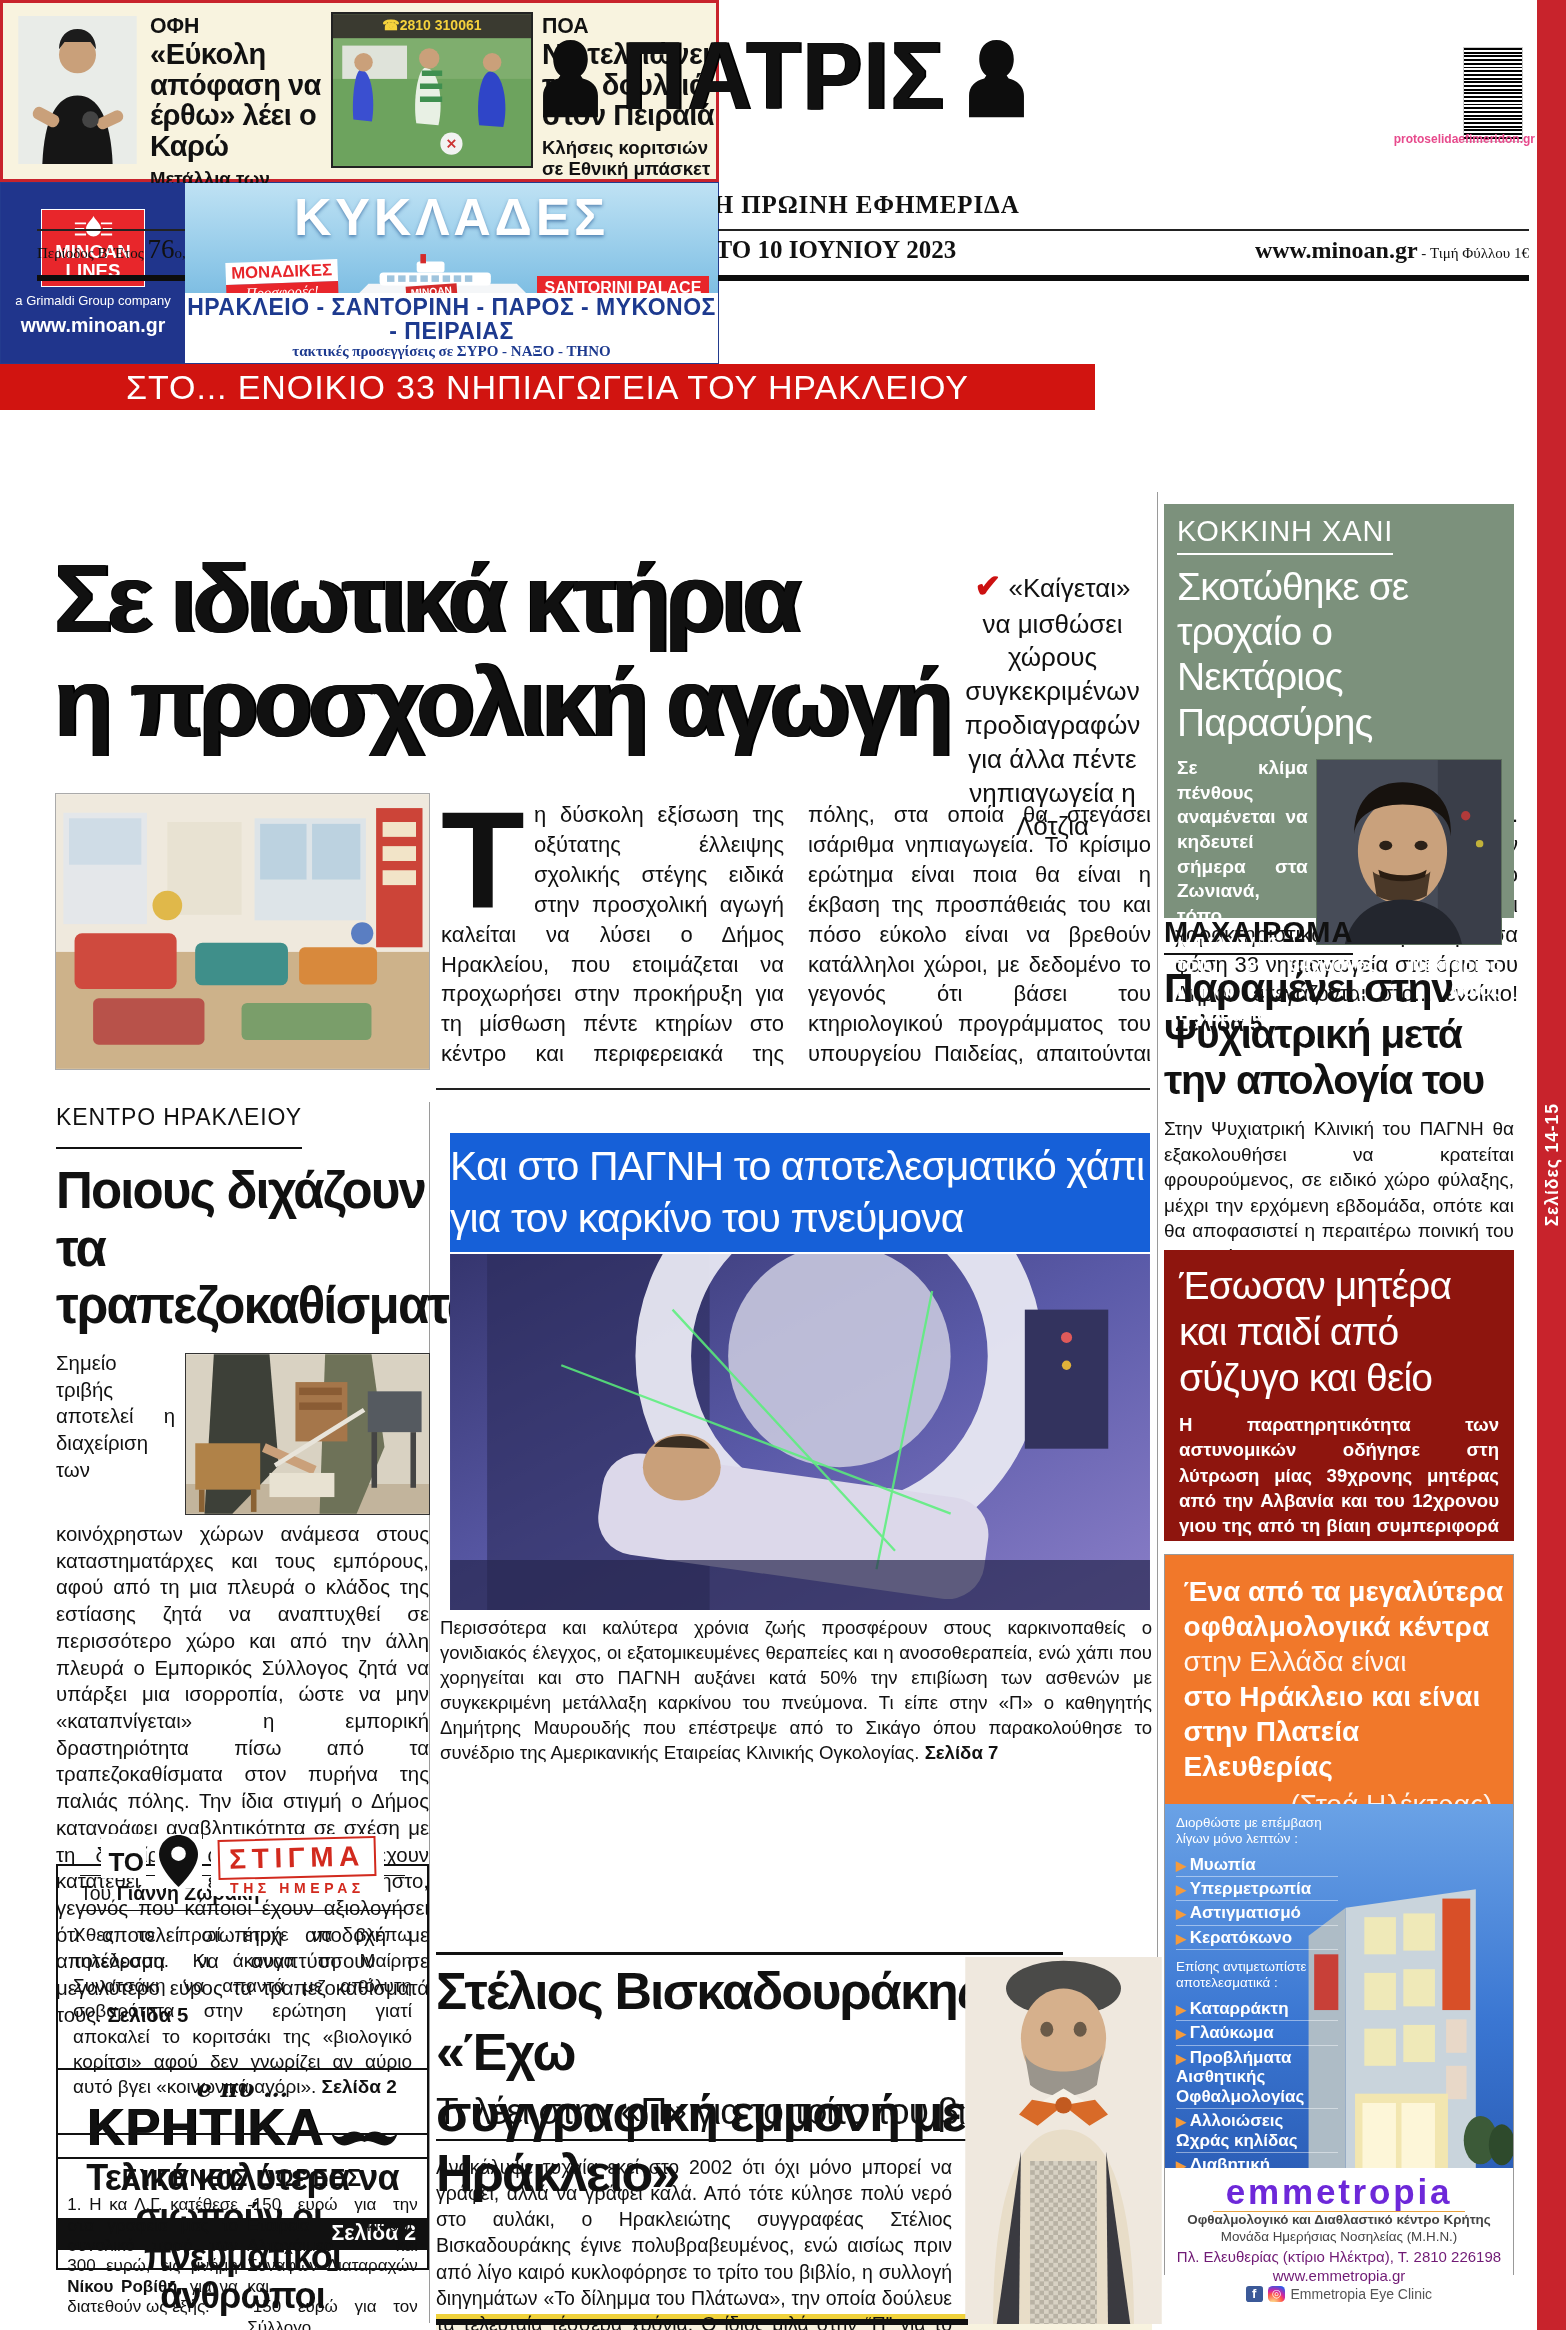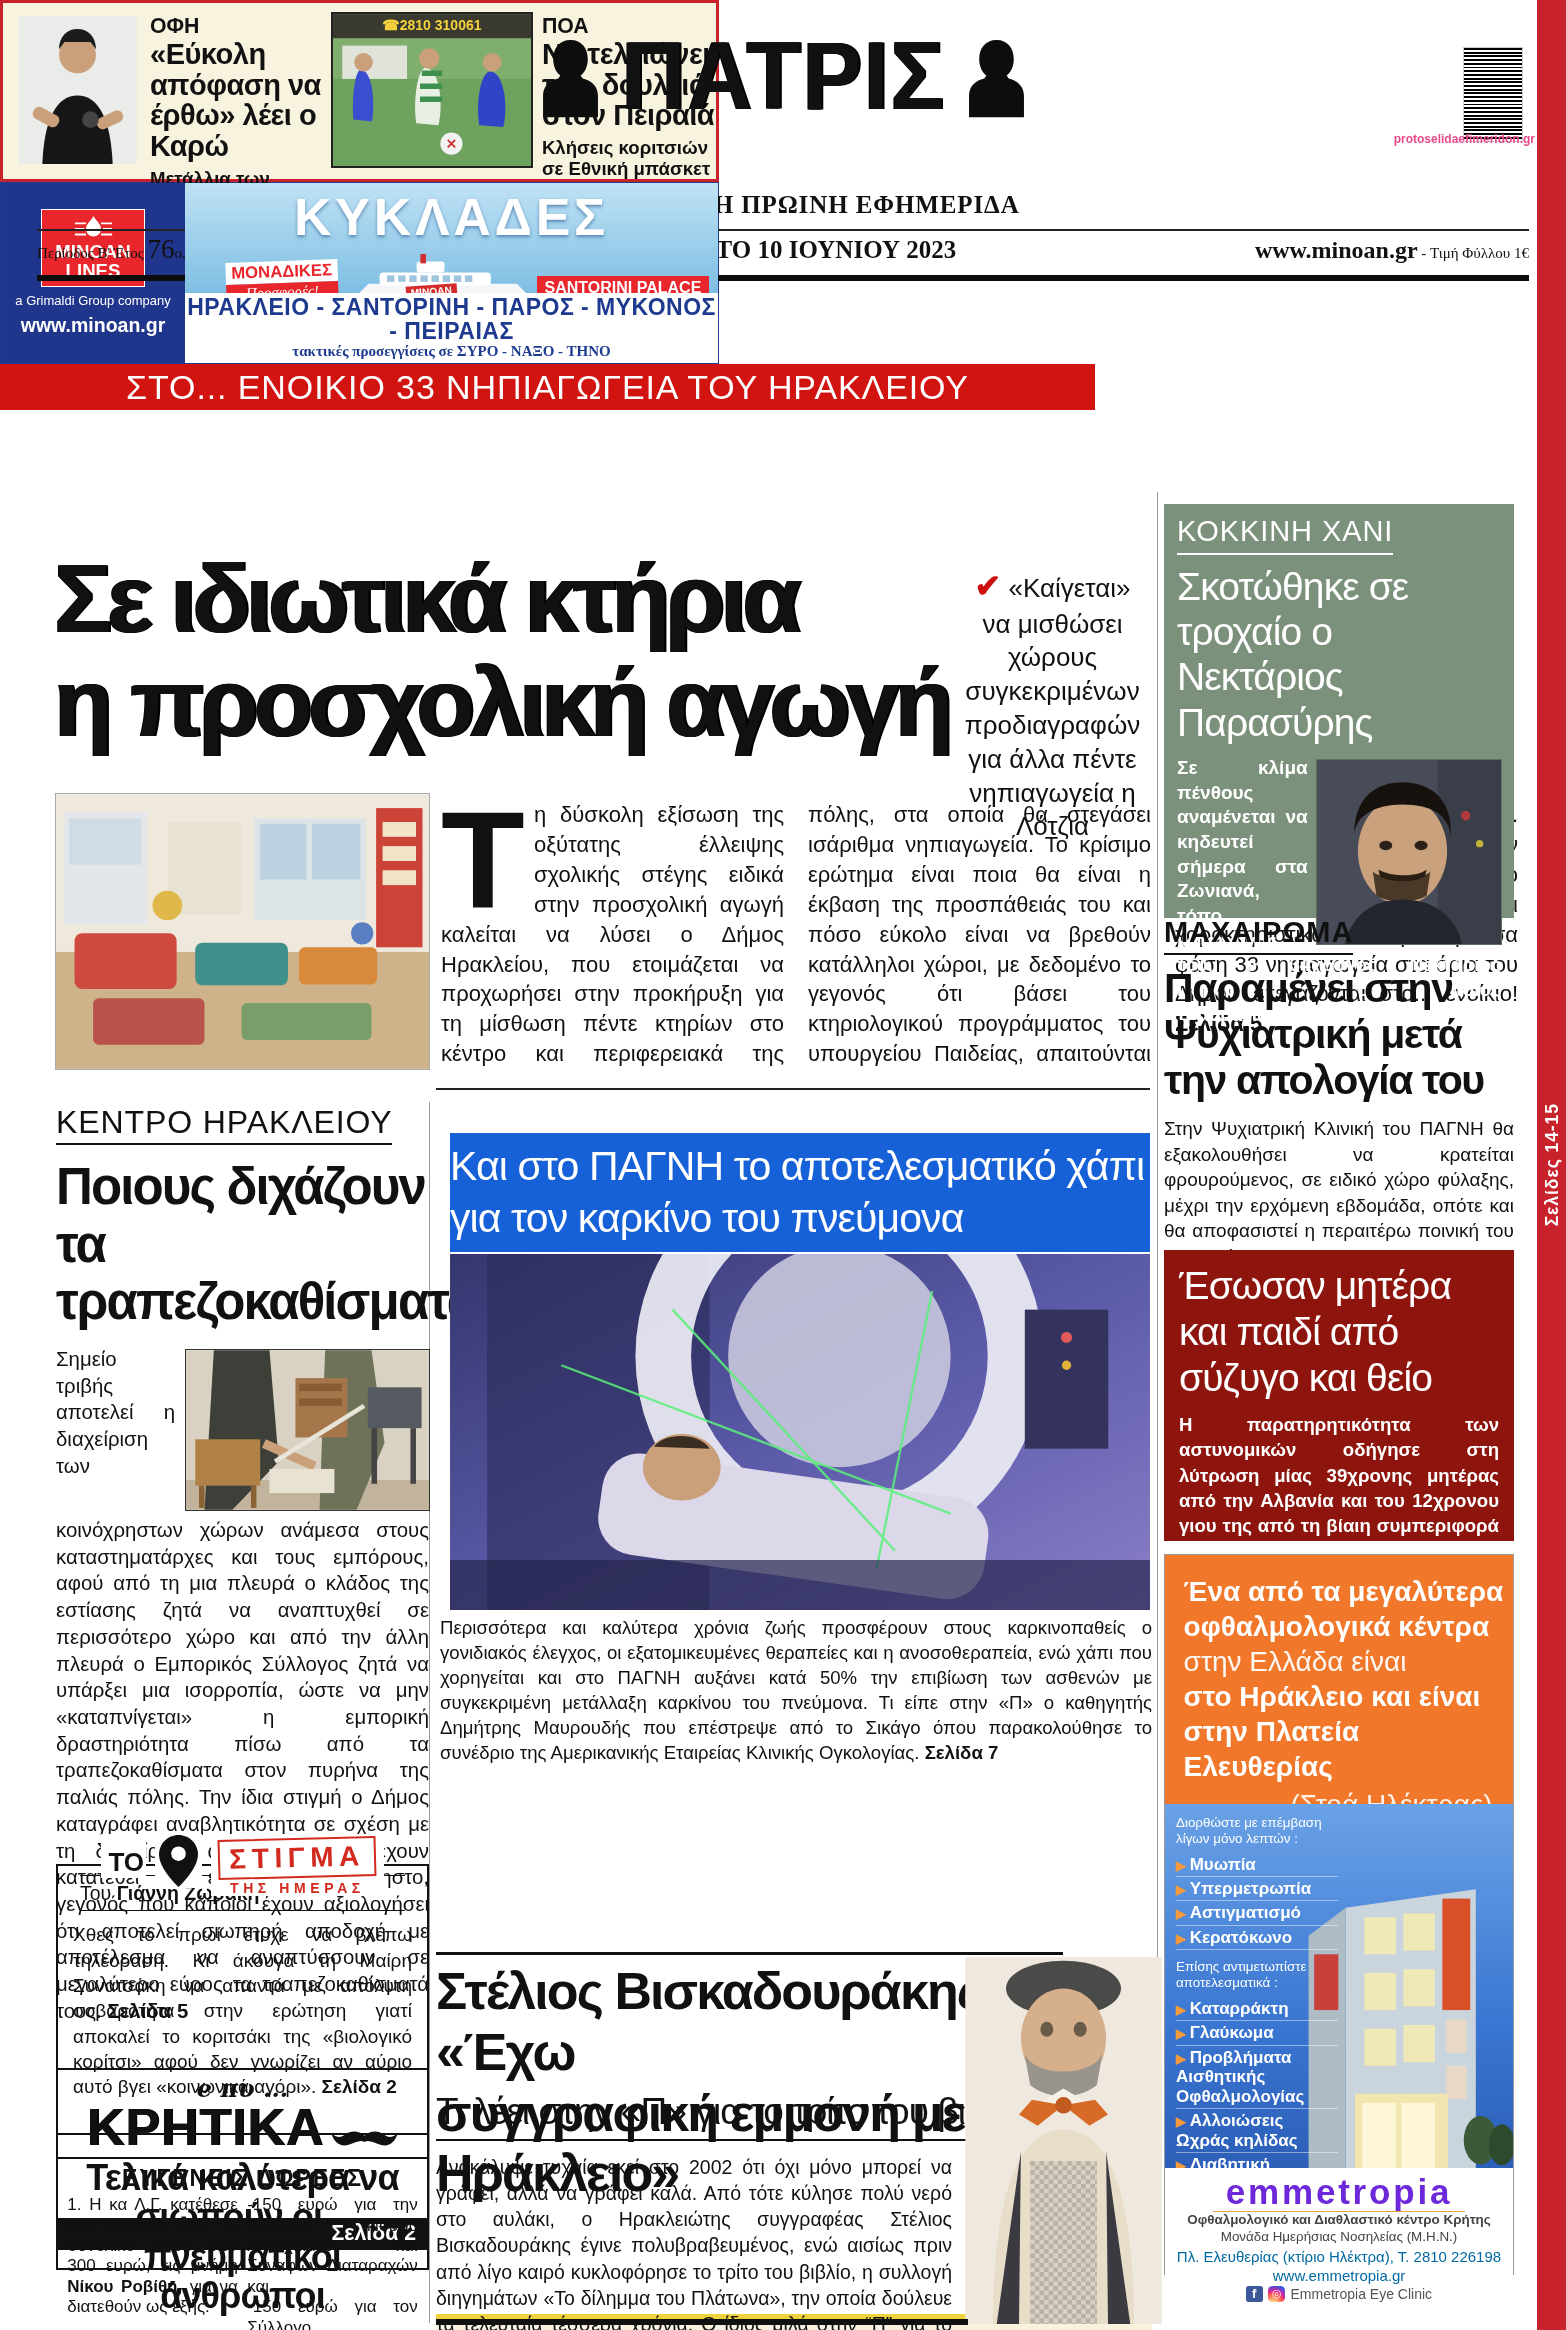--- a/index.html
+++ b/index.html
@@ -68,27 +68,27 @@
   .emm-note{font-size:16.7px;text-align:right;padding-right:20.4px;margin-top:3.7px;opacity:.9;}
   .emm-blue{height:364px;background:linear-gradient(180deg,#6aa2e6 0%,#3a76d2 60%,#2c5fb8 100%);position:relative;overflow:hidden;color:#fff;}
   .emm-list{position:absolute;left:11px;top:11px;width:162px;z-index:2;}
   .emm-intro{font-size:13.4px;line-height:1.2;margin-bottom:5.6px;}
   .emm-item{font-size:17px;font-weight:700;border-bottom:0.9px solid rgba(255,255,255,.45);padding:1.9px 0;line-height:1.15;}
   .arrow{color:#f59b3c;font-size:13px;margin-right:3.7px;}
   .emm-build{position:absolute;right:0;bottom:0;z-index:1;}
   .emm-white{height:109px;background:#fff;text-align:center;padding-top:5.6px;box-sizing:border-box;}
   .emm-logo{font-size:35px;font-weight:700;color:#6d28d9;letter-spacing:2.8px;border-bottom:1.9px solid #e8a13c;display:inline-block;line-height:1;padding:0 13px 2.8px;}
   .emm-desc{font-size:13.4px;color:#444;font-weight:700;line-height:1.25;}
-  .emm-addr{font-size:15px;color:#0369a1;margin-top:1.9px;}
+  .emm-addr{font-size:15px;color:#701a75;margin-top:1.9px;}
   .emm-soc{display:flex;align-items:center;justify-content:center;gap:5.6px;margin-top:1.9px;font-size:14px;color:#555;}
   .fb{width:16.7px;height:16.7px;background:#3b5998;color:#fff;border-radius:2.8px;font-weight:700;font-size:13px;display:inline-flex;align-items:center;justify-content:center;}
   .ig{width:16.7px;height:16.7px;border-radius:4.6px;background:radial-gradient(circle at 30% 110%,#fdf497 0%,#fd5949 45%,#d6249f 60%,#285AEB 90%);color:#fff;display:inline-flex;align-items:center;justify-content:center;font-size:11px;}
   
   .kentro{left:56px;top:1104px;width:373px;}
-  .kentro-label{font-size:32px;font-weight:400;border-bottom:2.8px solid #111;display:inline-block;padding-bottom:2px;letter-spacing:0.9px;}
+  .kentro-label{font-size:23px;font-weight:400;border-bottom:2.8px solid #111;display:inline-block;padding-bottom:16px;letter-spacing:0.9px;}
   .kentro-h{font-size:51px;font-weight:700;letter-spacing:-1.9px;line-height:1.13;margin-top:13px;}
   .kentro-body{margin-top:15px;font-size:20.4px;line-height:1.31;text-align:justify;}
   .kentro-photo{float:right;width:243px;height:160px;margin:3.7px 0 7.4px 11px;outline:1.9px solid #333;}
   .kritika{left:56px;top:1658px;width:373px;height:182px;border:2.8px solid #111;box-sizing:border-box;text-align:center;position:relative;}
   .kri-script{font-family:"DejaVu Serif",serif;font-style:italic;font-size:24px;font-weight:700;margin-top:3.7px;}
   .kri-title{font-size:52px;font-weight:700;letter-spacing:0.9px;line-height:.95;text-shadow:1.4px 0 0 #000;}
   .kri-h{font-size:36px;font-weight:700;letter-spacing:-0.9px;line-height:1.1;margin-top:5.6px;}
   .kri-bar{position:absolute;left:0;bottom:0;width:100%;height:30px;background:#111;color:#fff;display:flex;align-items:center;justify-content:flex-end;padding-right:11px;box-sizing:border-box;font-weight:700;font-size:21.3px;}
   .stigma{left:56px;top:1864px;width:373px;height:271px;border:2.8px solid #111;box-sizing:border-box;}
   .sti-logo{position:absolute;left:0;top:-32px;width:100%;display:flex;align-items:flex-start;justify-content:center;gap:9.3px;}

